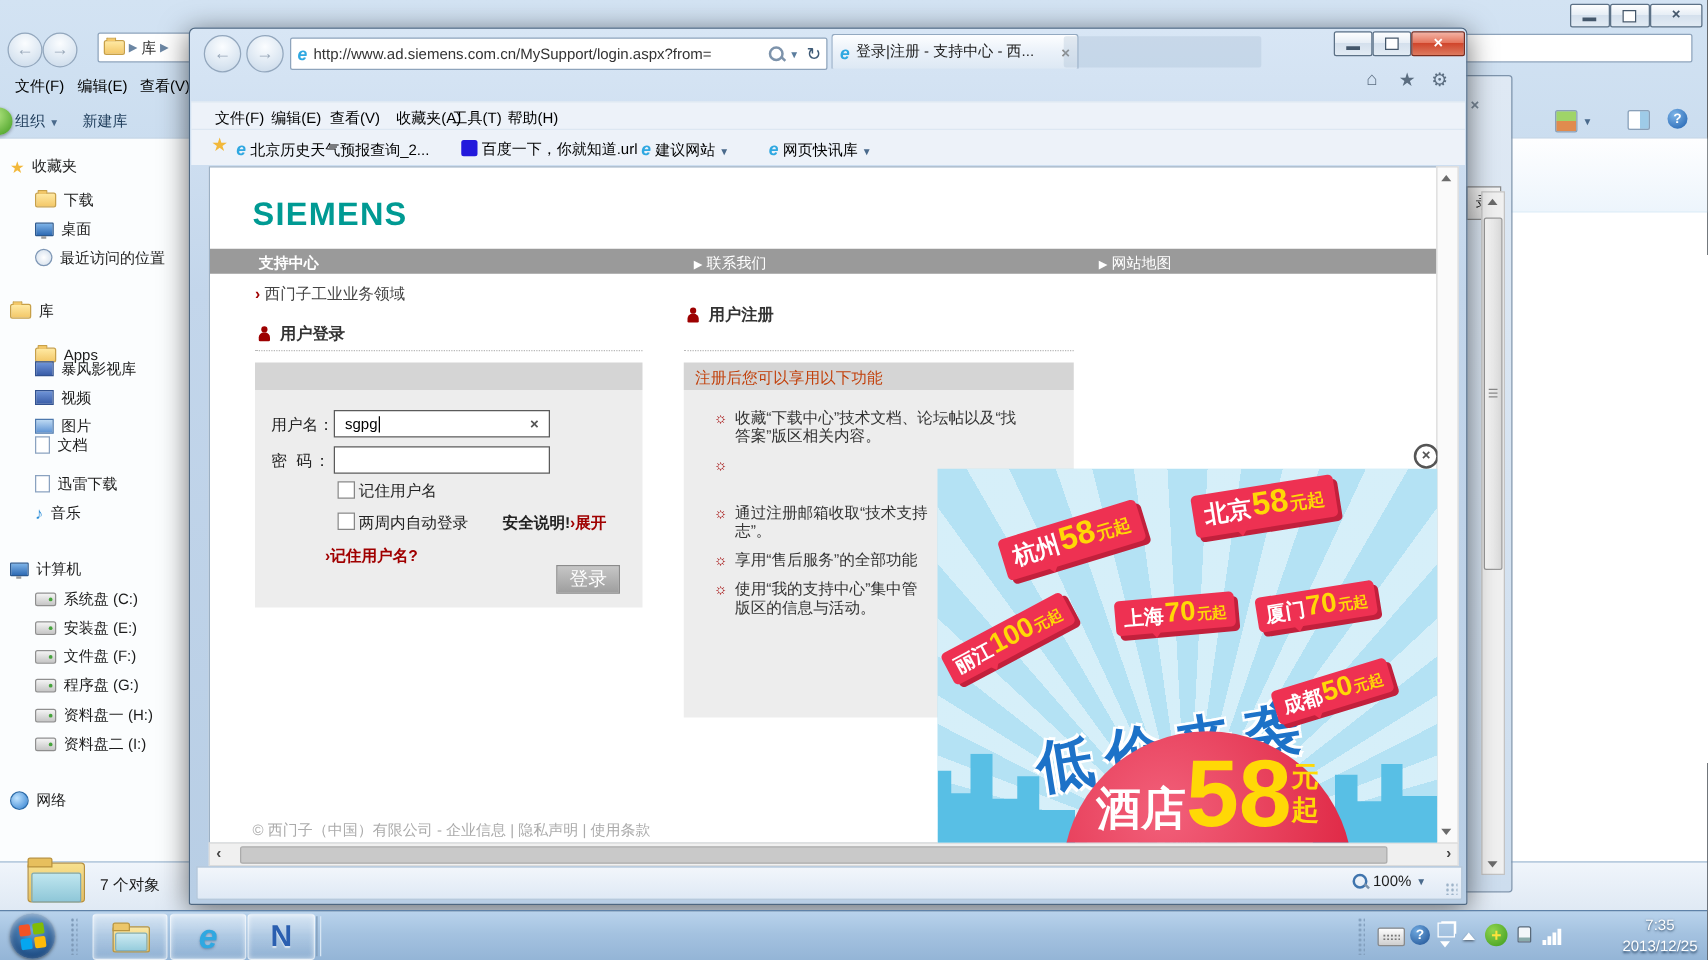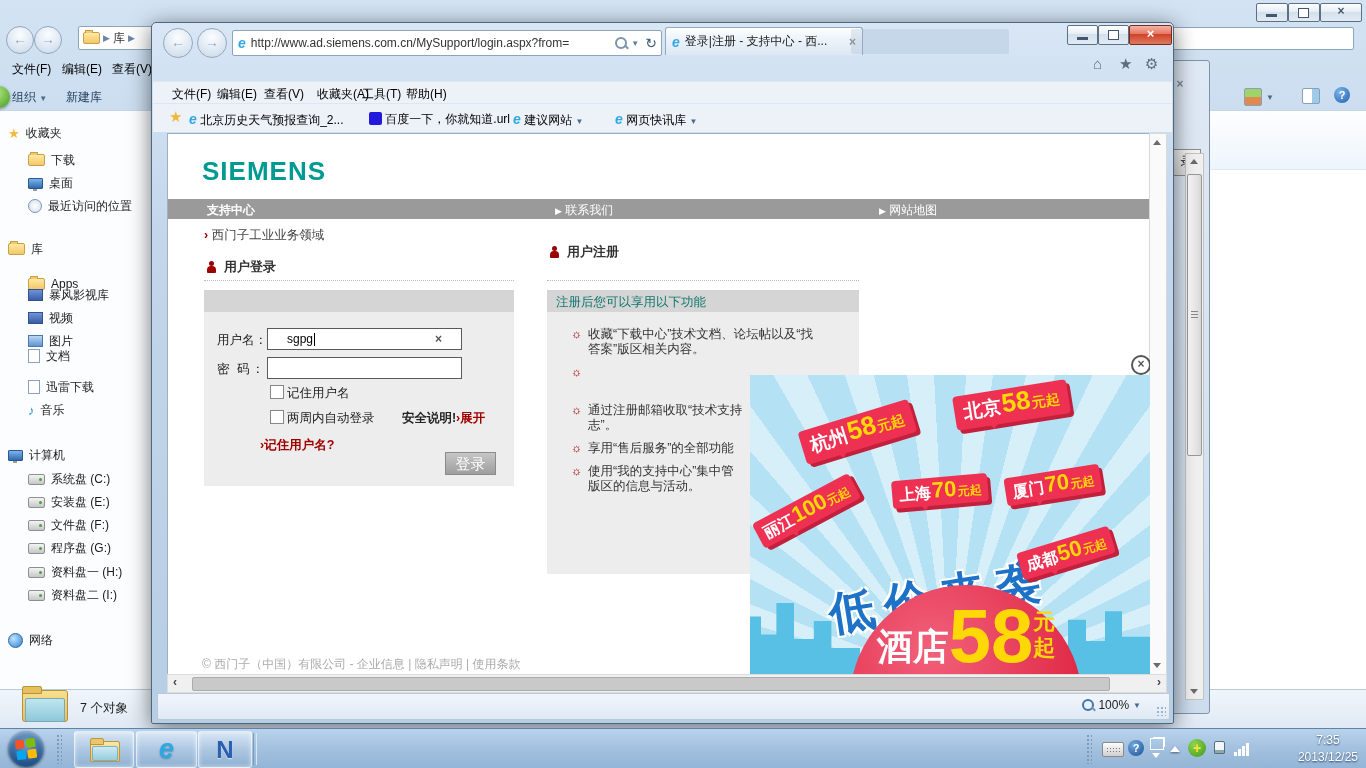--- a/index.html
+++ b/index.html
@@ -61,21 +61,21 @@
     color:#fff;font-size:12px;}
   .sec-head{position:absolute;font-size:13px;font-weight:bold;color:#333;display:flex;align-items:center;gap:7px;}
   .person{width:11px;height:12px;position:relative;}
   .person::before{content:"";position:absolute;left:3px;top:0;width:5px;height:5px;border-radius:50%;background:#9d0000;}
   .person::after{content:"";position:absolute;left:1px;top:5px;width:9px;height:7px;border-radius:4px 4px 1px 1px;background:#9d0000;}
   .dotline{position:absolute;border-bottom:1px dotted #b9b9b9;}
   .graybar{position:absolute;height:22px;background:#d5d5d5;}
   .panel{position:absolute;background:#ededed;}
   .flabel{position:absolute;font-size:12.5px;color:#222;}
   .finput{position:absolute;width:155px;height:20px;background:#fff;border:1px solid #5a5a5a;
-    font-size:12px;color:#000;display:flex;align-items:center;padding:0 19px;}
+    font-size:12px;color:#000;display:flex;align-items:center;padding:0 8px;}
   .cbox{position:absolute;width:12px;height:12px;background:#fff;border:1px solid #878787;}
   .redlink{color:#a00000;font-weight:bold;font-size:12.5px;}
   .benefit{position:absolute;display:flex;gap:6px;font-size:12.5px;color:#333;line-height:15px;}
   .sun{color:#a00000;font-size:12px;line-height:15px;}
   .login-btn{position:absolute;width:49px;height:21px;background:linear-gradient(#c6c6c6,#9e9e9e);
     border:1px solid #8b8b8b;color:#fff;font-size:15px;text-align:center;line-height:21px;}
 
   
   .ad{position:absolute;left:582px;top:241px;width:400px;height:300px;overflow:hidden;
     background:#b4e2f4;}
@@ -363,21 +363,21 @@
       <span class="abs txt redlink" style="left:92px;top:303px;"><span>›</span><span>记住用户名?</span></span>
 
       <div class="login-btn" style="left:277px;top:318px;">登录</div>
 
       <div class="sec-head" style="left:381px;top:109px;">
         <span class="person"></span>
         <span>用户注册</span>
       </div>
       <div class="dotline" style="left:379px;top:146px;width:312px;"></div>
       <div class="graybar" style="left:379px;top:156px;width:312px;">
-        <span class="abs txt" style="left:9px;top:4px;font-size:12.5px;color:#0f766e;">注册后您可以享用以下功能</span>
+        <span class="abs txt" style="left:9px;top:4px;font-size:12.5px;color:#c2410c;">注册后您可以享用以下功能</span>
       </div>
       <div class="panel" style="left:379px;top:178px;width:312px;height:262px;"></div>
 
       <div class="benefit" style="left:403px;top:193px;width:268px;">
         <span class="sun">☼</span>
         <div>
             <div>收藏“下载中心”技术文档、论坛帖以及“找</div>
             <div>答案”版区相关内容。</div>
           </div>
       </div>

